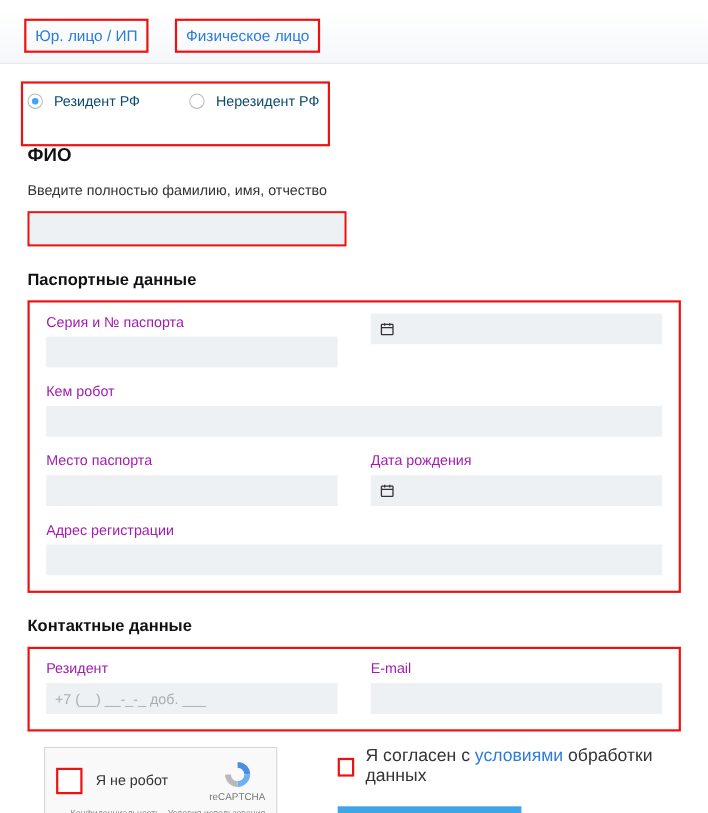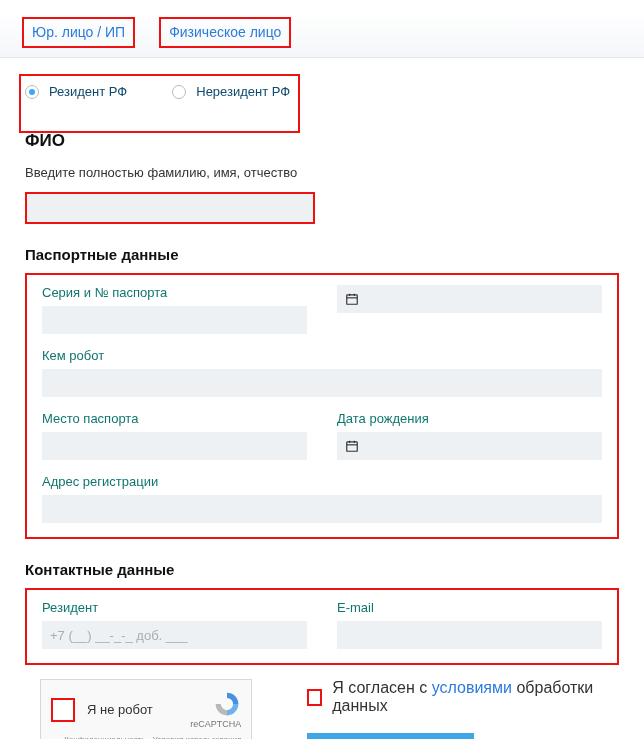--- a/index.html
+++ b/index.html
@@ -65,21 +65,21 @@
     color: #333;
     margin-bottom: 12px;
   }
 
   .row { display: flex; gap: 30px; }
   .col { flex: 1; display: flex; flex-direction: column; }
   .col-full { flex: 1 1 100%; display: flex; flex-direction: column; }
 
   label.field-label {
     font-size: 13px;
-    color: #0f766e;
+    color: #a21caf;
     margin-bottom: 6px;
   }
 
   .text-input, .date-input {
     width: 100%;
     height: 28px;
     background: #eef1f4;
     border: none;
     padding: 4px 8px;
     font-size: 13px;
@@ -139,21 +139,21 @@
   }
   .captcha-top { display: flex; align-items: center; gap: 12px; }
   .captcha-check {
     width: 24px; height: 24px;
     border: 2px solid #e11;
     background: #fff;
   }
   .captcha-label { font-size: 13px; color: #333; }
   .captcha-logo-col {
     margin-left: auto;
-    display: flex; flex-direction: column; align-items: flex-end;
+    display: flex; flex-direction: column; align-items: center;
     gap: 1px;
   }
   .captcha-logo { width: 28px; height: 28px; }
   .captcha-brand { font-size: 9px; color: #777; }
   .captcha-legal { font-size: 8px; color: #8a8a8a; margin-top: 6px; text-align: right; }
 
   .consent-col { display: flex; flex-direction: column; gap: 18px; }
   .consent-row { display: flex; align-items: center; gap: 10px; font-size: 16px; color: #333; }
   .consent-check {
     width: 17px; height: 17px; border: 2px solid #e11; background: #fff;

